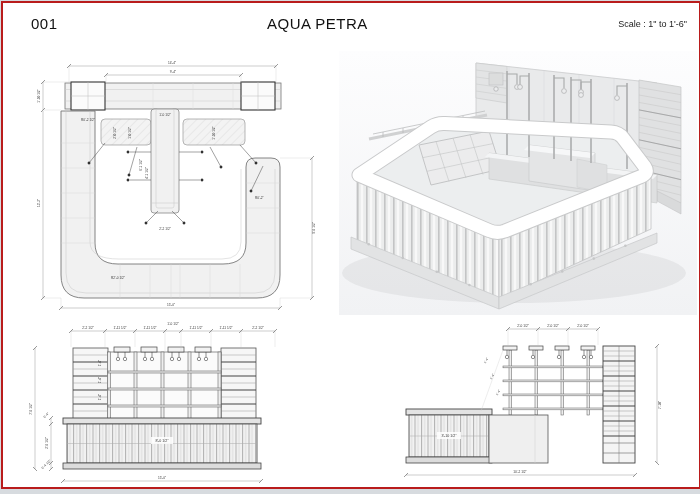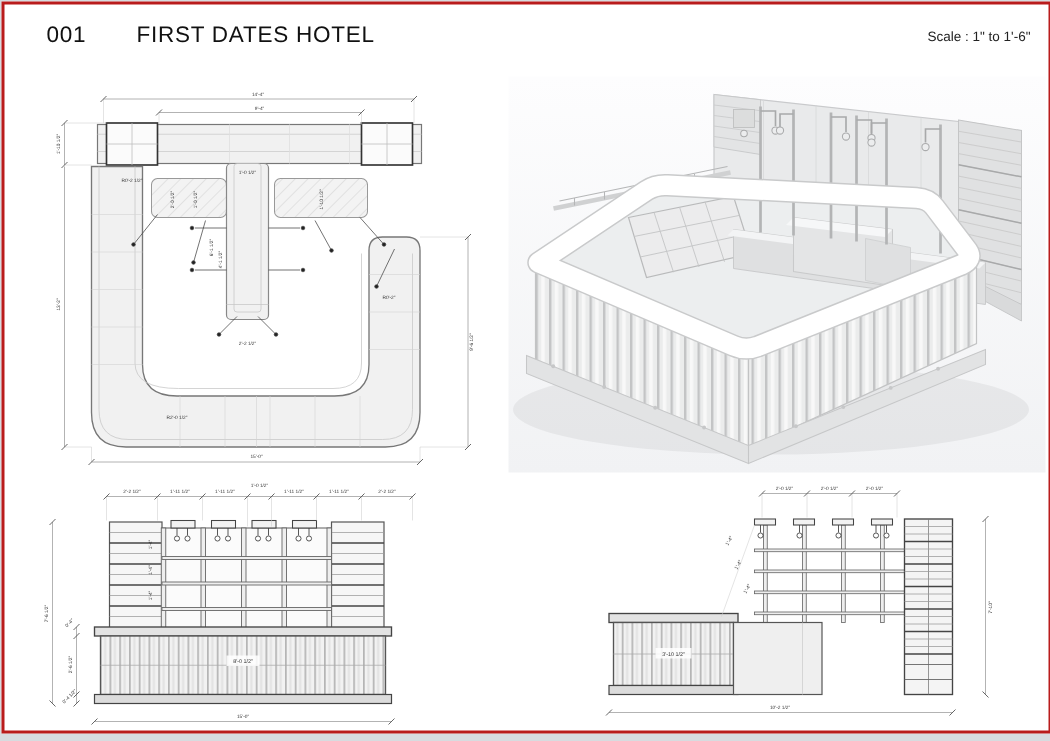--- a/index.html
+++ b/index.html
@@ -13,21 +13,21 @@
   .dimtxt{font-size:3.2px;}
   .dimtxt2{font-size:3.6px;}
 </style>
 </head>
 <body>
 
 <div class="sheet">
 
   <div class="hdr">
     <div class="t" style="left:28px">001</div>
-    <div class="t" style="left:88px">FIRST DATES HOTEL</div>
+    <div class="t" style="left:264px">AQUA PETRA</div>
     <div class="scale">Scale : 1" to 1'-6"</div>
   </div>
 
   <svg style="left:22px;top:50px" width="310" height="262" viewBox="0 0 310 262">
     <defs>
       <pattern id="hatchA" width="6" height="6" patternUnits="userSpaceOnUse" patternTransform="rotate(45)">
         <rect width="6" height="6" fill="#f3f3f3"></rect>
           <line x1="0" y1="0" x2="0" y2="6" stroke="#dcdcdc" stroke-width="1"></line>
       </pattern>
     </defs>

